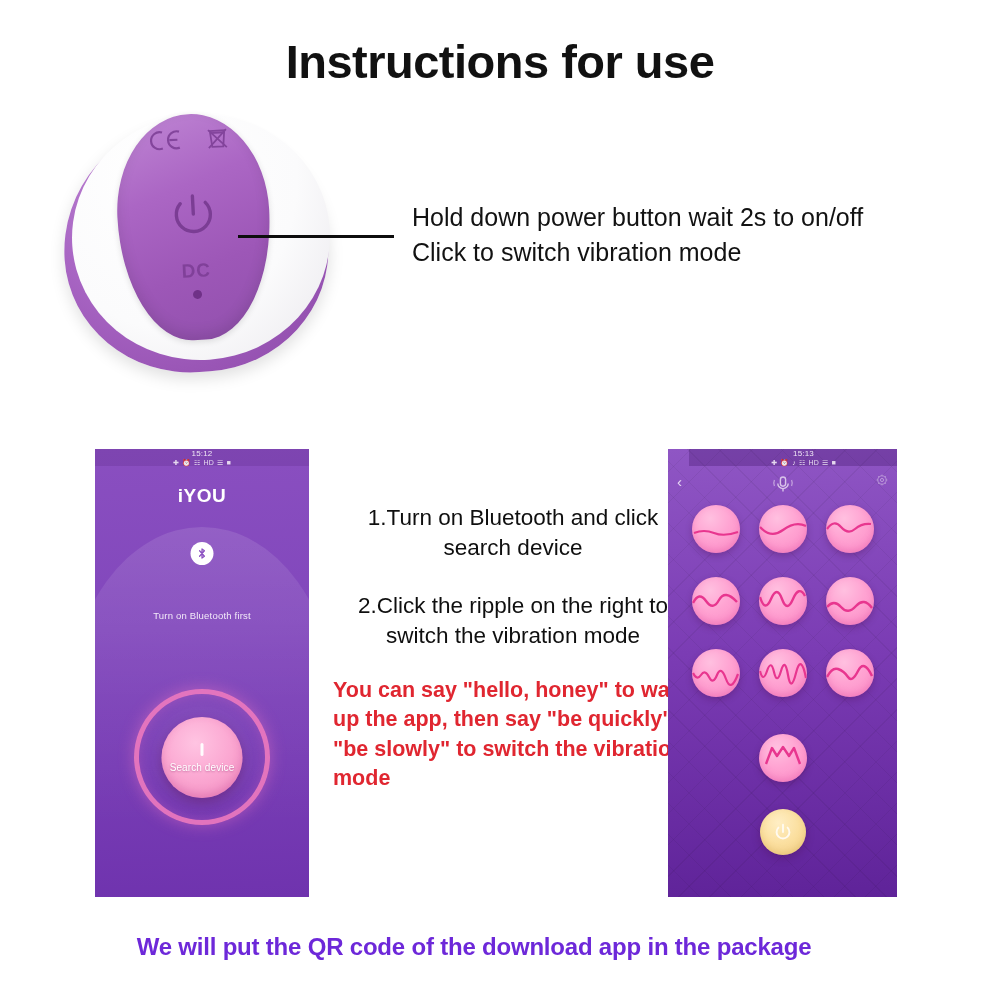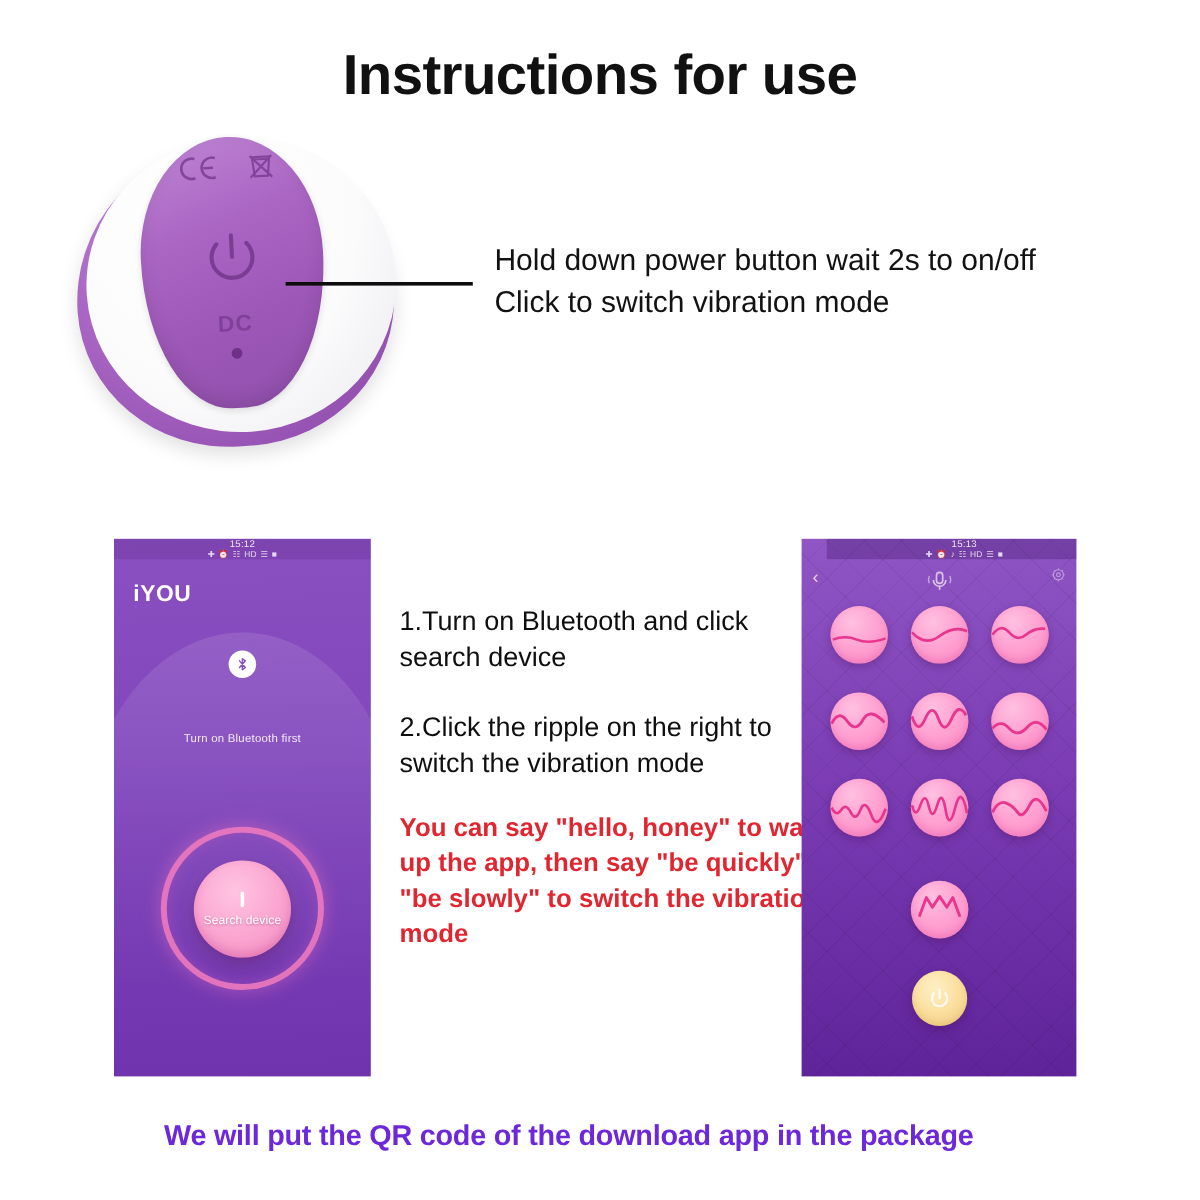--- a/index.html
+++ b/index.html
@@ -76,21 +76,21 @@
   .sb-icons { display: flex; align-items: center; gap: 3px; font-size: 7px; opacity: .92; }
   .sb-icons span { line-height: 1; }
 
   
   #phone-left {
     left: 95px; top: 449px; width: 214px; height: 448px;
     background: linear-gradient(178deg, #8a4fc0 0%, #8147bc 40%, #6f33ae 100%);
   }
   #phone-left .statusbar { background: rgba(80,30,120,.20); }
   .iyou-logo {
-    position: absolute; left: 16px; top: 36px; width: 100%; text-align: left;
+    position: absolute; left: 0; top: 36px; width: 100%; text-align: center;
     color: #fff; font-size: 19px; font-weight: 700; letter-spacing: .5px;
   }
   .dome {
     position: absolute; left: -28px; top: 78px; width: 270px; height: 300px;
     border-radius: 50% 50% 0 0 / 62% 62% 0 0;
     background: linear-gradient(180deg, rgba(255,255,255,.115) 0%, rgba(255,255,255,.03) 58%, rgba(255,255,255,0) 100%);
   }
   .bt-circle {
     position: absolute; left: 50%; top: 93px; transform: translateX(-50%);
     width: 23px; height: 23px; border-radius: 50%;
@@ -154,21 +154,21 @@
   }
   .power-btn {
     position: absolute; left: 50%; top: 360px; transform: translateX(-50%);
     width: 46px; height: 46px; border-radius: 50%;
     background: radial-gradient(circle at 40% 30%, #ffeec4 0%, #fbdf9f 50%, #f3d089 100%);
     box-shadow: 0 3px 9px rgba(70,10,60,.30), inset 0 -3px 6px rgba(205,160,70,.30);
     display: flex; align-items: center; justify-content: center;
   }
 
   
-  .steps { position: absolute; left: 333px; top: 503px; width: 360px; }
+  .steps { position: absolute; left: 333px; top: 503px; width: 360px; text-align: center; }
   .step {
     font-size: 22.5px; color: #0f0f0f; line-height: 1.33;
     font-weight: 400;
   }
   .step + .step { margin-top: 28px; }
   .voice-note {
     position: absolute; left: 333px; top: 676px; width: 368px;
     font-size: 21.5px; font-weight: 700; color: #e02630; line-height: 1.37;
   }
 

